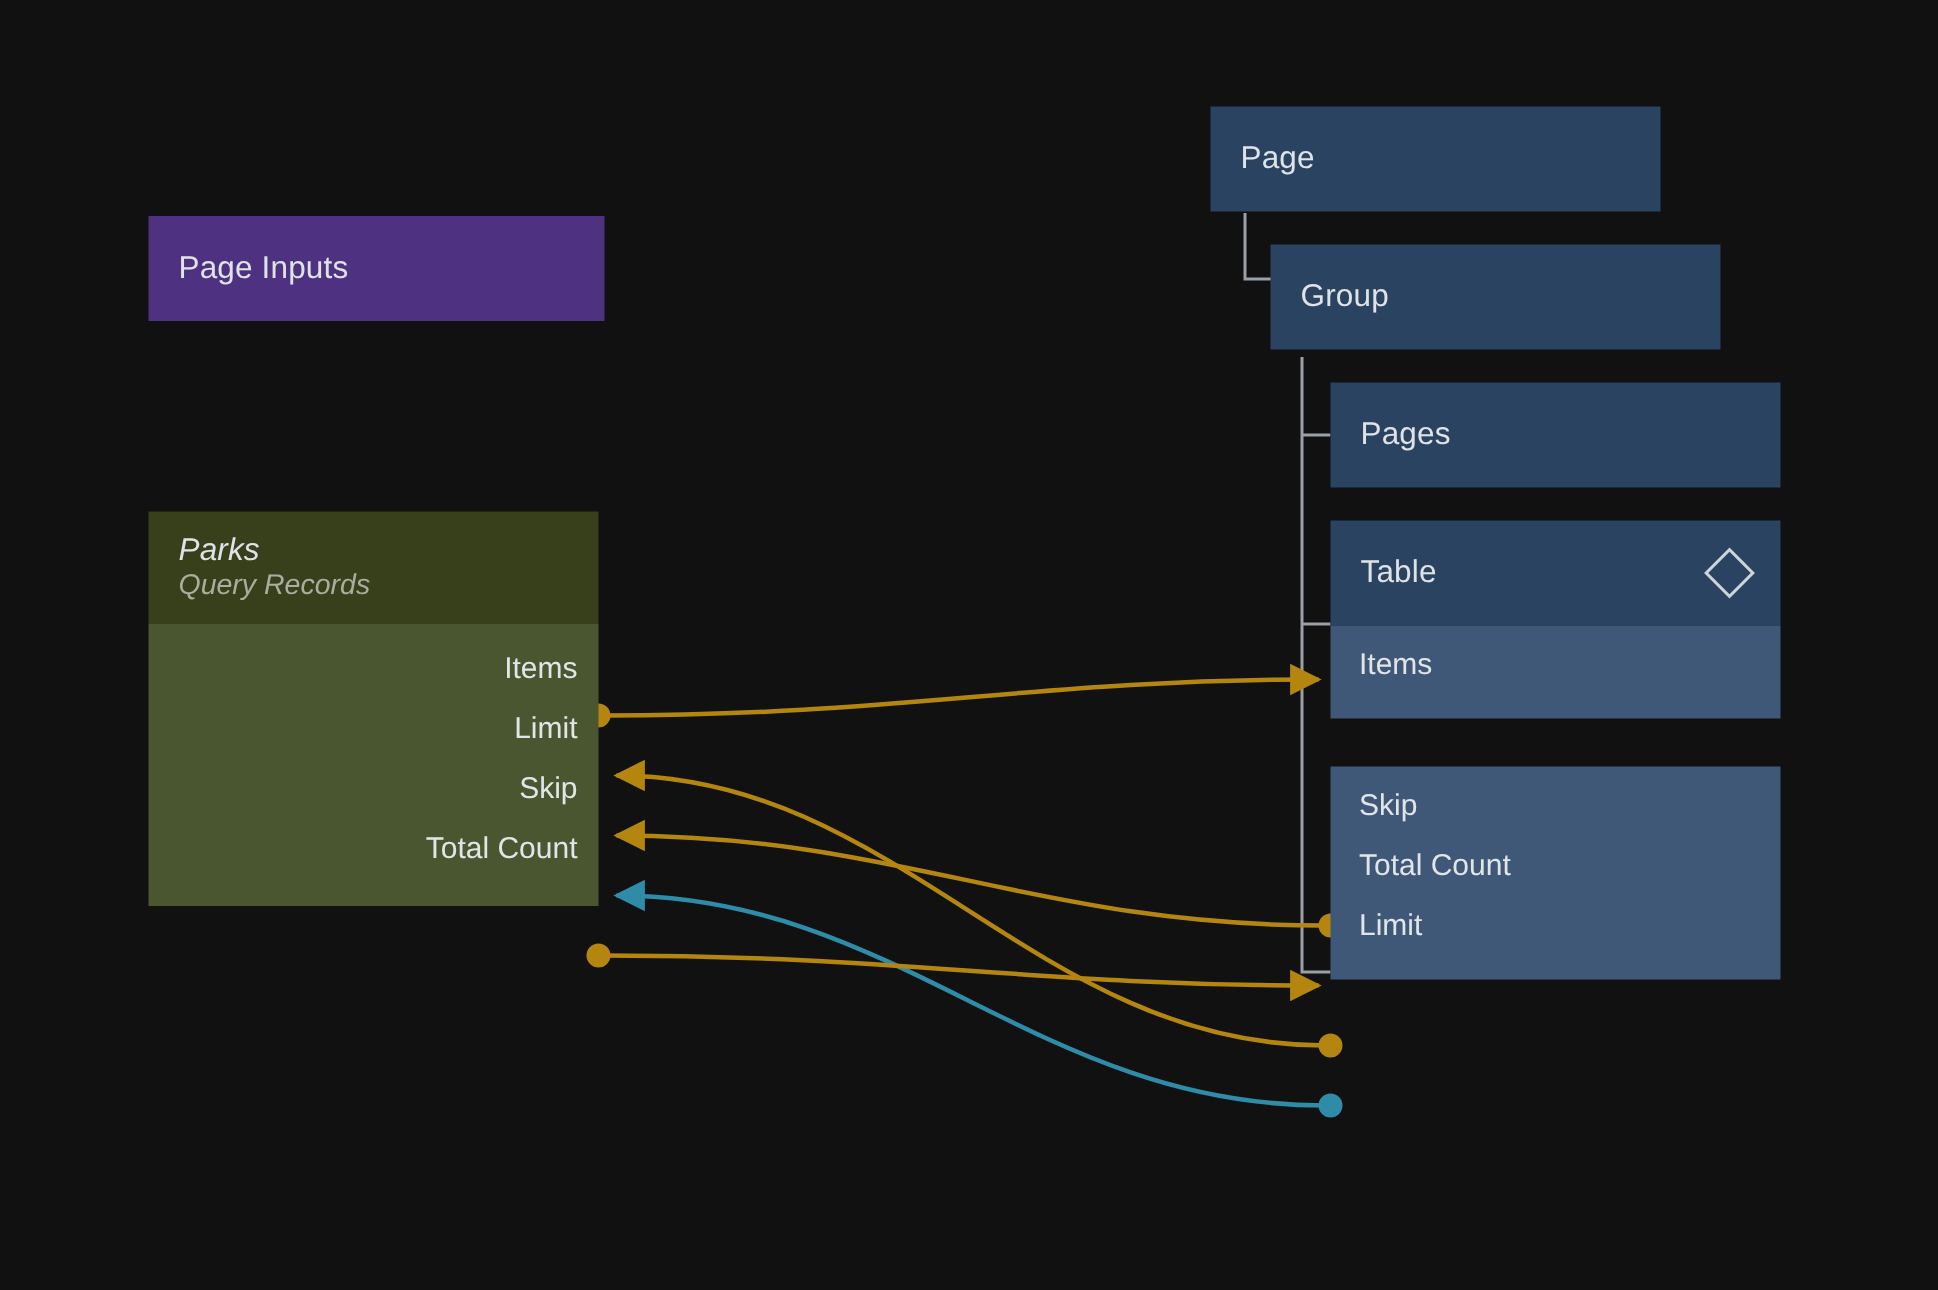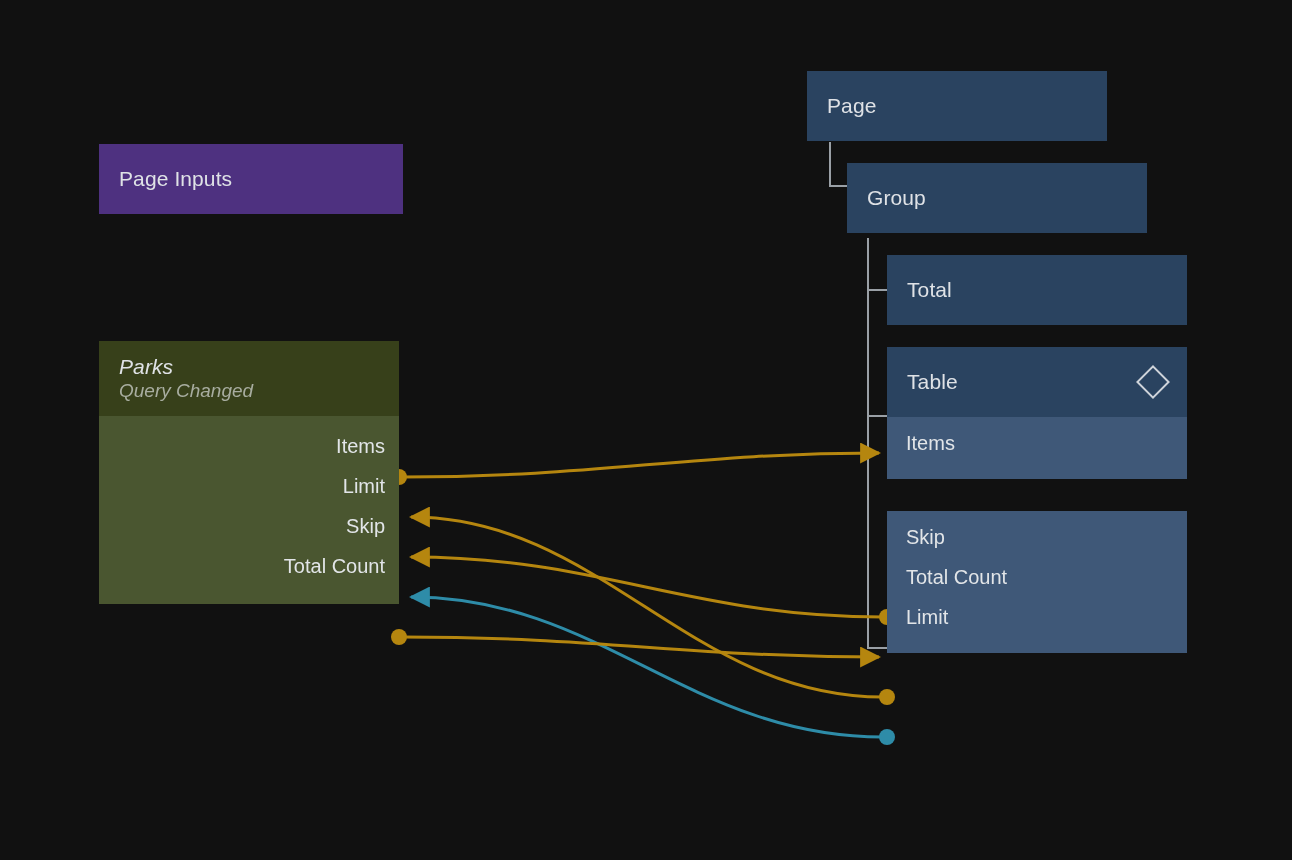--- a/index.html
+++ b/index.html
@@ -188,21 +188,21 @@
   <div class="node node-purple" style="left:99px; top:144px; width:304px; height:70px;">
     <div class="node-header">
       <span class="node-title">Page Inputs</span>
     </div>
   </div>
 
   <div class="node node-green" style="left:99px; top:341px; width:300px; height:334px;">
     <div class="hdr">
       <div class="node-header-stack">
         <span class="node-title">Parks</span>
-        <span class="node-subtitle">Query Changed</span>
+        <span class="node-subtitle">Query Records</span>
       </div>
     </div>
     <div class="body">
       <div class="port-row-right">
         <span class="port-label">Items</span>
       </div>
       <div class="port-row-right">
         <span class="port-label">Limit</span>
       </div>
       <div class="port-row-right">
@@ -221,21 +221,21 @@
   </div>
 
   <div class="node node-blue simple" style="left:847px; top:163px; width:300px; height:70px;">
     <div class="hdr">
       <span class="node-title">Group</span>
     </div>
   </div>
 
   <div class="node node-blue simple" style="left:887px; top:255px; width:300px; height:70px;">
     <div class="hdr">
-      <span class="node-title">Total</span>
+      <span class="node-title">Pages</span>
     </div>
   </div>
 
   <div class="node node-blue" style="left:887px; top:347px; width:300px; height:145px;">
     <div class="hdr" style="height:70px;">
       <span class="node-title">Table</span>
       <span class="diamond-icon"></span>
     </div>
     <div class="body">
       <div class="port-row-left">

